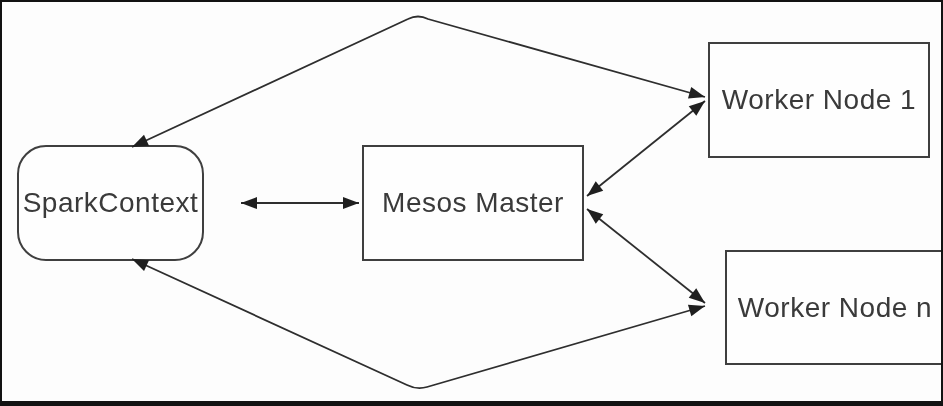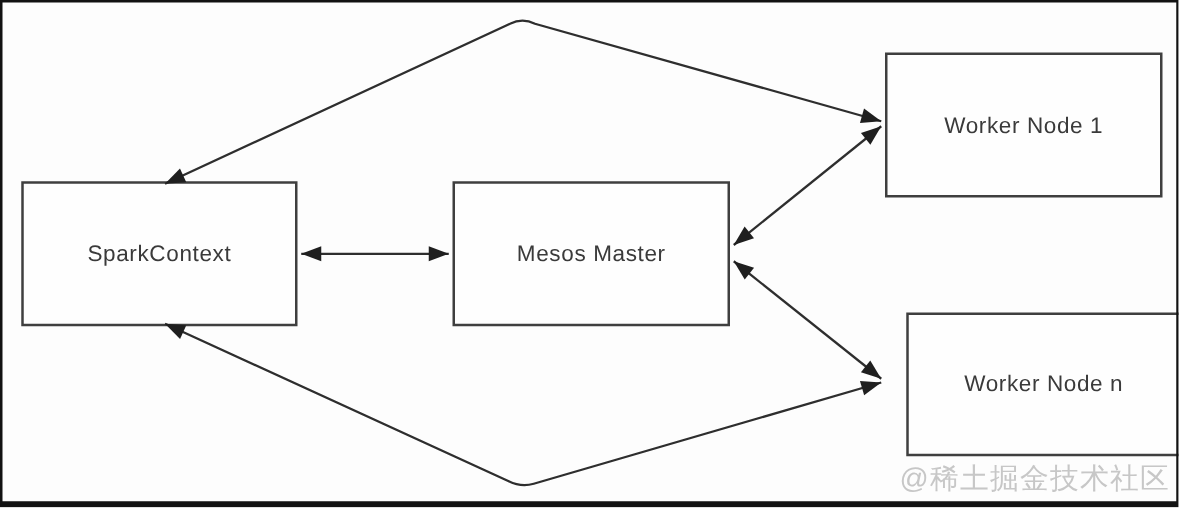--- a/index.html
+++ b/index.html
@@ -37,26 +37,26 @@
     position: absolute;
     box-sizing: border-box;
     border: 2px solid #3f3f3f;
     background: #fefefe;
     display: flex;
     align-items: center;
     justify-content: center;
     z-index: 5;
   }
   .node-label {
-    font-size: 18px;
+    font-size: 28px;
     color: #3a3a3a;
     letter-spacing: 0.5px;
     white-space: nowrap;
   }
-  .node-spark-context { left: 17px;  top: 145px; width: 221px; height: 116px; }
+  .node-spark-context { left: 17px;  top: 145px; width: 187px; height: 116px; border-radius: 29px; }
   .node-mesos-master  { left: 362px; top: 145px; width: 222px; height: 116px; text-align: center; }
   .node-worker-1      { left: 708px; top: 42px;  width: 222px; height: 116px; }
   .node-worker-n      { left: 725px; top: 250px; width: 220px; height: 115px; }
   .watermark {
     position: absolute;
     right: 7px;
     bottom: 8px;
     font-size: 23px;
     color: #c7c7c7;
     z-index: 20;
@@ -92,15 +92,14 @@
   </div>
 
   <div class="node node-worker-1">
     <span class="node-label">Worker Node 1</span>
   </div>
 
   <div class="node node-worker-n">
     <span class="node-label">Worker Node n</span>
   </div>
 
-  <div class="watermark">@稀土掘金技术社区</div>
 
 </div>
 
 </body></html>

